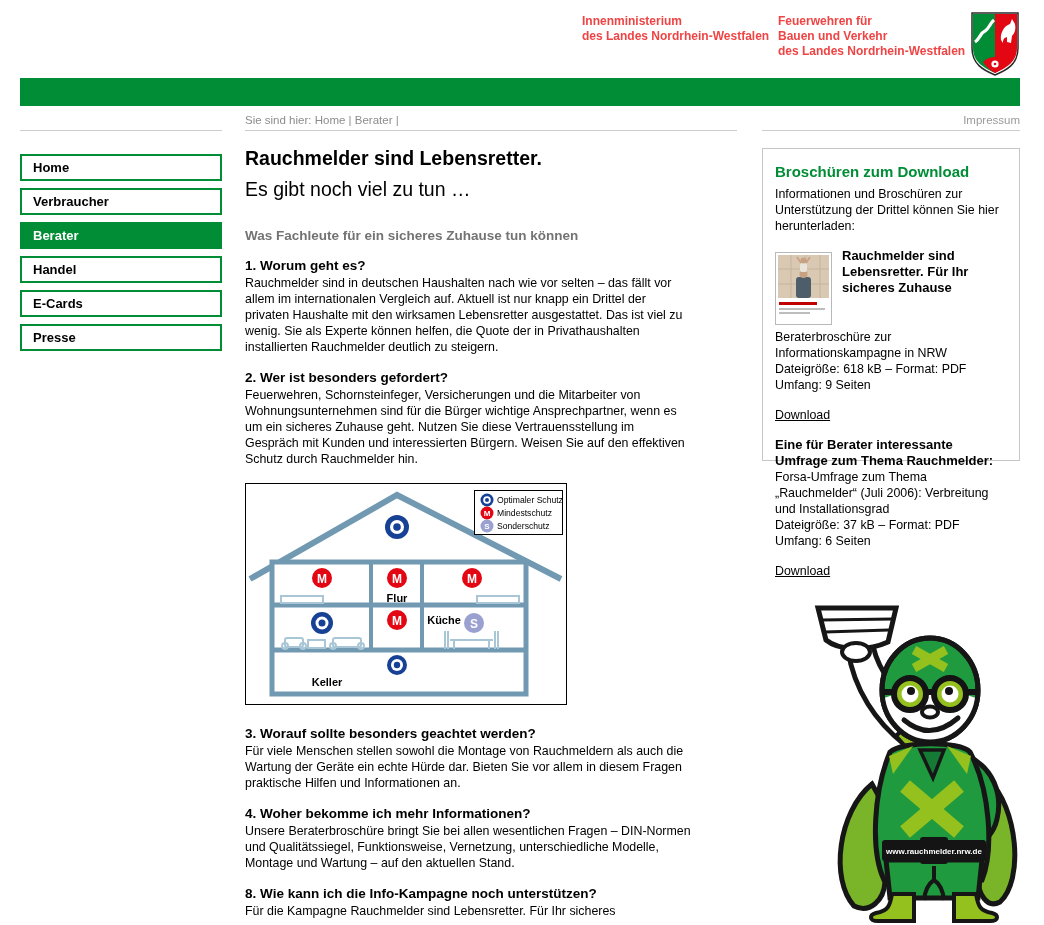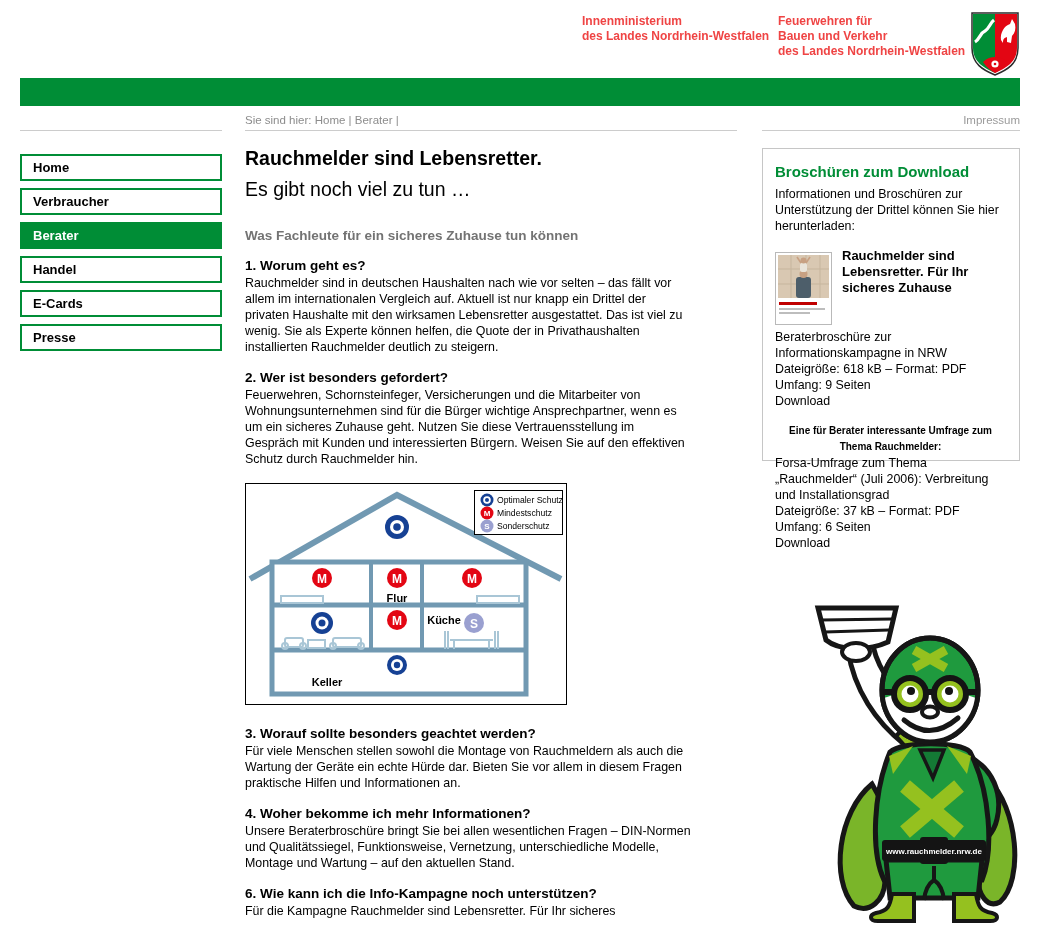--- a/index.html
+++ b/index.html
@@ -41,23 +41,23 @@
   
   .diagram-wrap { margin-top:16px; margin-bottom:20px; width:322px; height:222px; }
 
   
   .panel { position:absolute; left:762px; top:148px; width:258px; height:313px; border:1px solid #c6c6c6; padding:14px 13px 0 12px; }
   .panel-title { color:#008d36; font-size:15px; font-weight:bold; margin-bottom:6px; }
   .panel-intro { font-size:12.4px; line-height:16px; }
   .dl-item { margin-top:14px; font-size:12.4px; line-height:16px; }
   .thumb { float:left; width:57px; height:73px; margin:4px 10px 4px 0; border:1px solid #b9b9b9; cursor:pointer; }
   .dl-title { font-size:13px; font-weight:bold; line-height:16px; }
-  .dl-title2 { font-size:10px; font-weight:bold; line-height:16px;text-align:center; }
+  .dl-title2 { font-size:13px; font-weight:bold; line-height:16px; }
   .dl-desc { clear:none; }
-  .dl-link { color:#000; cursor:pointer; display:inline-block; margin-top:0; }
+  .dl-link { color:#000; text-decoration:underline; cursor:pointer; display:inline-block; margin-top:14px; }
   .clear { clear:both; }
 
   .mascot { position:absolute; left:792px; top:594px; }
 
   svg text { font-family:"Liberation Sans", sans-serif; }
 </style>
 </head>
 <body>
 
 <div class="page">
@@ -212,21 +212,21 @@
         </g>
       </svg>
     </div>
 
     <div class="sec-head" style="margin-top:2px">3. Worauf sollte besonders geachtet werden?</div>
     <div class="sec-text">Für viele Menschen stellen sowohl die Montage von Rauchmeldern als auch die Wartung der Geräte ein echte Hürde dar. Bieten Sie vor allem in diesem Fragen praktische Hilfen und Informationen an.</div>
 
     <div class="sec-head">4. Woher bekomme ich mehr Informationen?</div>
     <div class="sec-text">Unsere Beraterbroschüre bringt Sie bei allen wesentlichen Fragen – DIN-Normen und Qualitätssiegel, Funktionsweise, Vernetzung, unterschiedliche Modelle, Montage und Wartung – auf den aktuellen Stand.</div>
 
-    <div class="sec-head">6. Wie kann ich die Info-Kampagne noch unterstützen?</div>
+    <div class="sec-head">8. Wie kann ich die Info-Kampagne noch unterstützen?</div>
     <div class="sec-text">Für die Kampagne Rauchmelder sind Lebensretter. Für Ihr sicheres</div>
   </div>
 
   <div class="panel">
     <div class="panel-title">Broschüren zum Download</div>
     <div class="panel-intro">Informationen und Broschüren zur Unterstützung der Drittel können Sie hier herunterladen:</div>
 
     <div class="dl-item">
       <div class="thumb">
         <svg width="55" height="71" viewBox="0 0 55 71">

